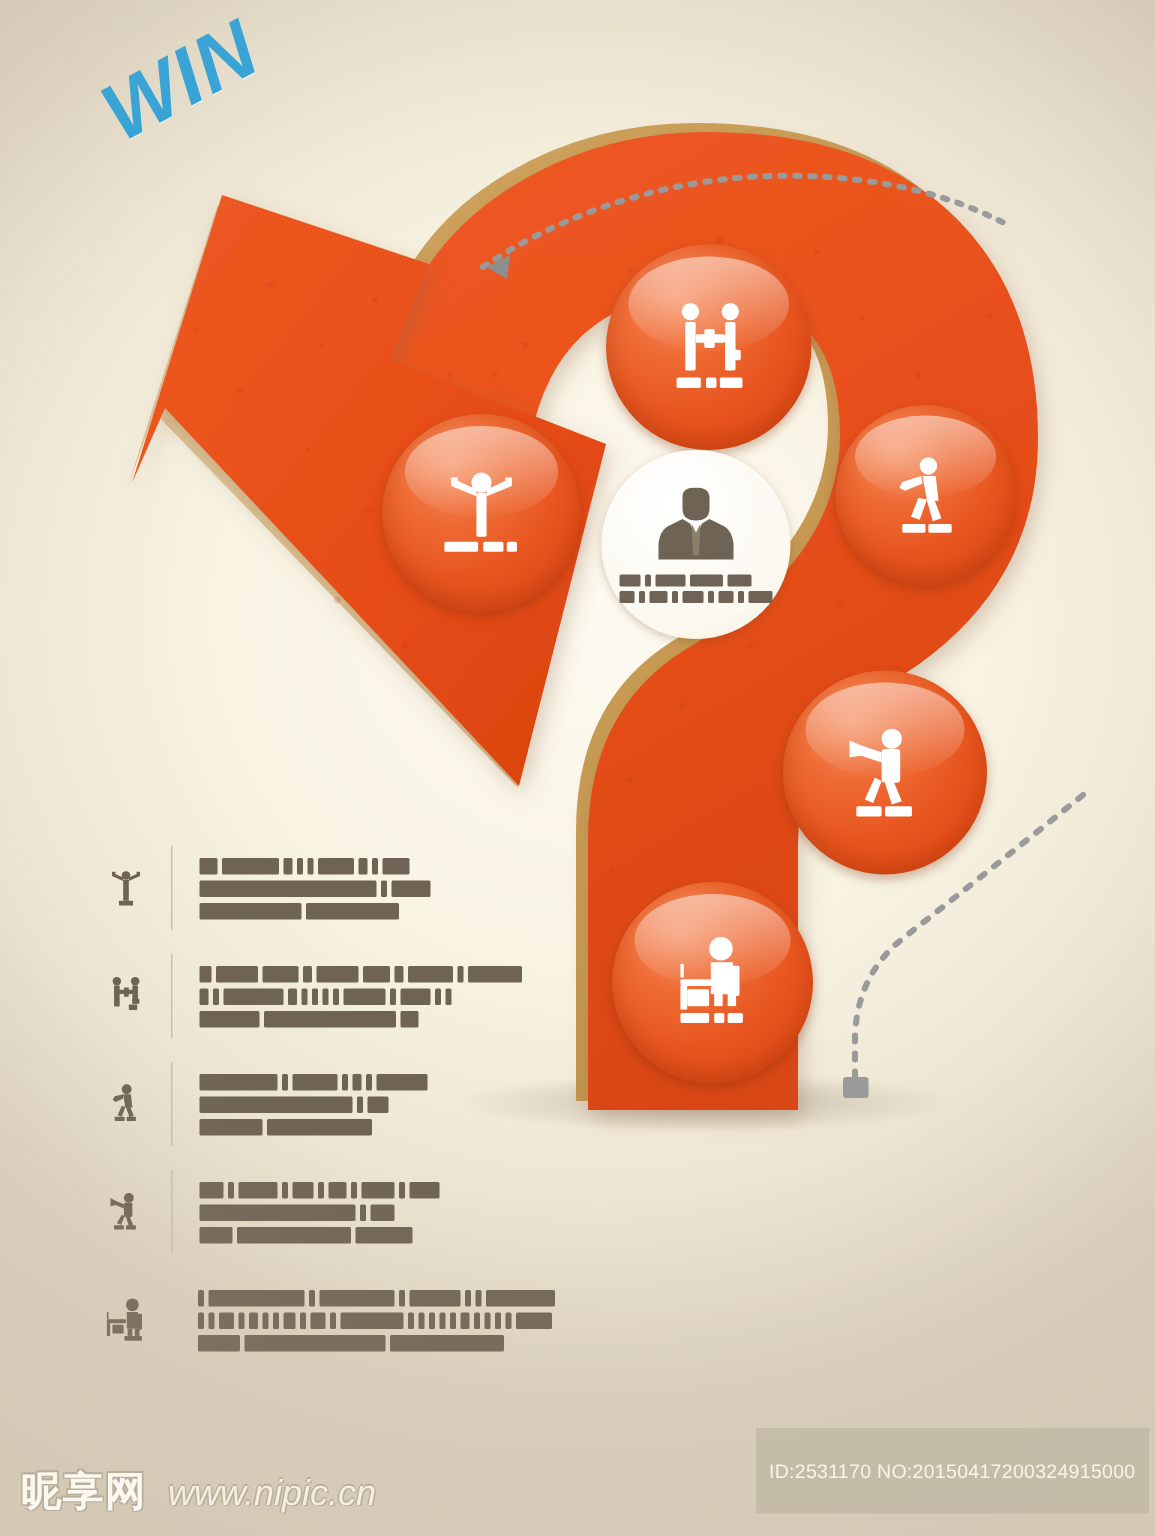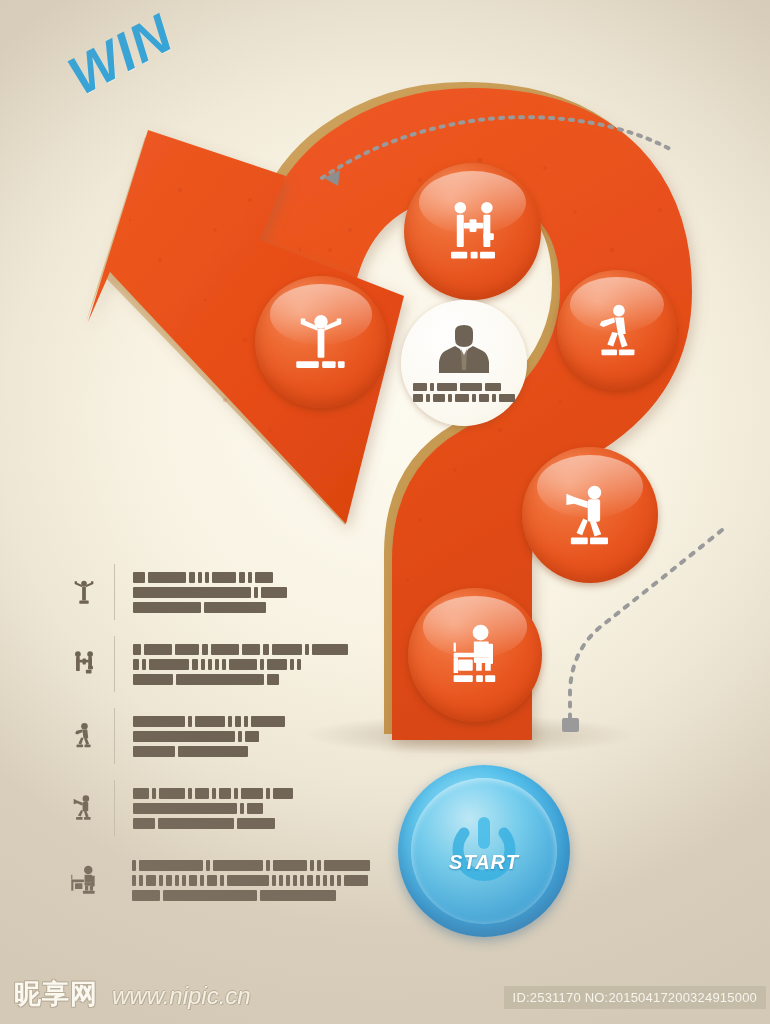--- a/index.html
+++ b/index.html
@@ -214,21 +214,21 @@
     font-size: 24px;
     font-style: italic;
     font-weight: normal;
     color: #f4efe2;
     text-shadow: 1px 1px 0 #b9ae9a, -1px 0 0 #b9ae9a, 0 -1px 0 #b9ae9a;
   }
   .wm-id {
     position: absolute;
     right: 4px;
     bottom: 15px;
-    padding: 4px 9px;
+    padding: 21px 9px;
     background: rgba(191,183,163,0.75);
     color: #f7f4ec;
     font-size: 13px;
     letter-spacing: 0.2px;
   }
 </style>
 </head>
 <body>
 
 <div id="poster">
@@ -711,32 +711,20 @@
         <div class="barline">
             <span class="bar" style="width:28px;"></span>
             <span class="bar" style="width:94px;"></span>
             <span class="bar" style="width:76px;"></span>
           </div>
       </div>
     </div>
 
   </div>
 
-  <div class="start-btn">
-    <div class="start-inner"></div>
-    <div class="start-glyph">
-      <svg width="96" height="96" viewBox="0 0 96 96">
-        <g fill="none" stroke="#39b0e0" stroke-width="11" stroke-linecap="round" opacity="0.85">
-          <path d="M 28 30 A 26 26 0 1 0 68 30"></path>
-        </g>
-        <rect x="42" y="14" width="12" height="32" rx="6" fill="#49bde8" opacity="0.9"></rect>
-      </svg>
-    </div>
-    <div class="start-word">START</div>
-  </div>
 
   <div class="vignette"></div>
 
   <div class="footer">
     <div class="wm-cn">昵享网</div>
     <div class="wm-url">www.nipic.cn</div>
     <div class="wm-id">ID:2531170 NO:20150417200324915000</div>
   </div>
 
 </div>

